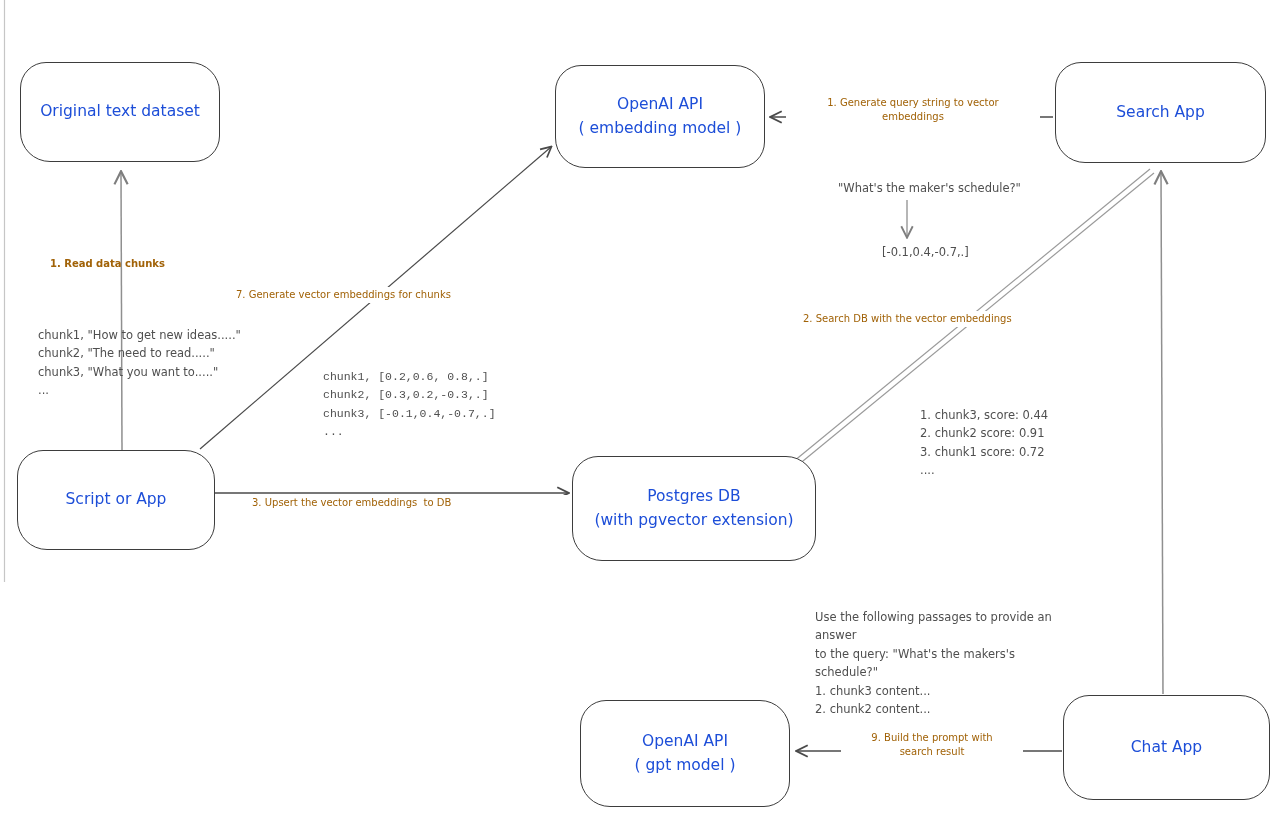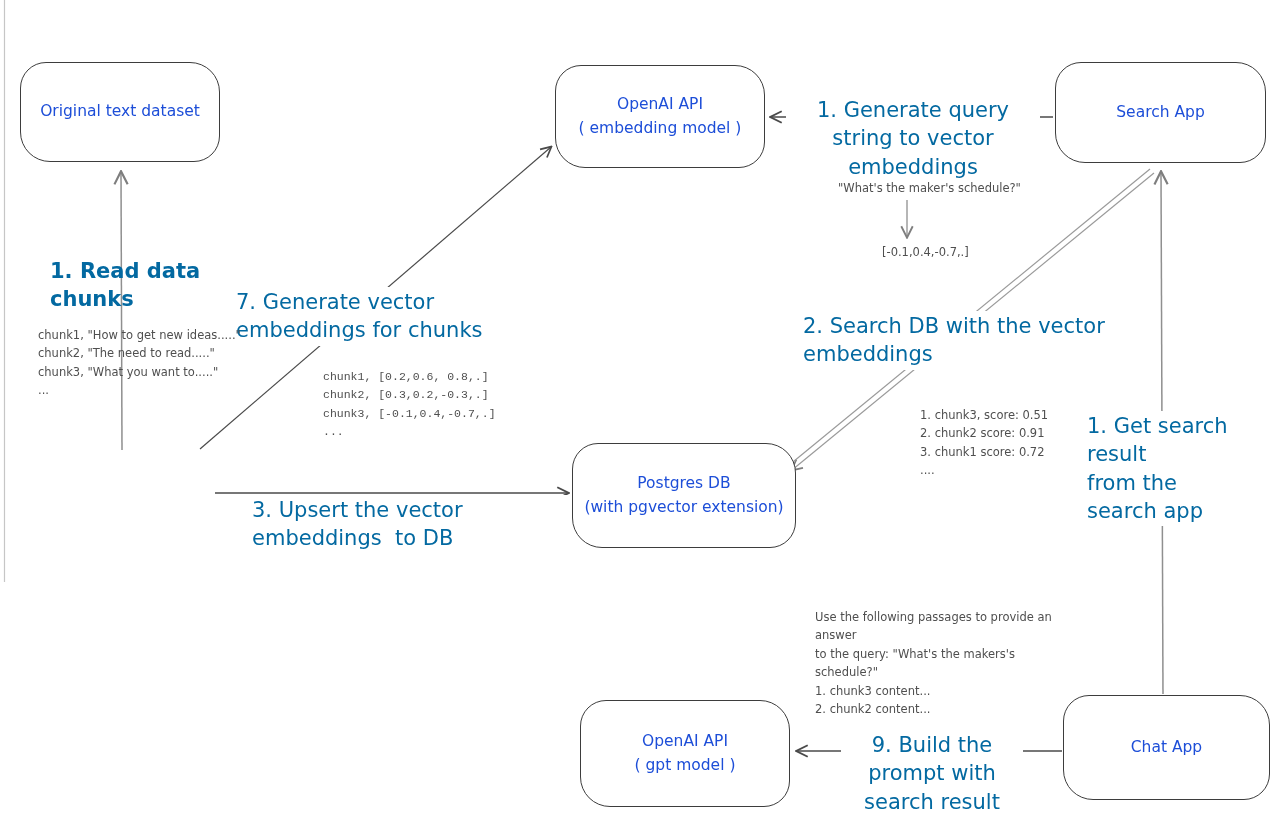--- a/index.html
+++ b/index.html
@@ -8,35 +8,35 @@
     font-family:"DejaVu Sans","Liberation Sans",sans-serif;
   }
   #wires{position:absolute;left:0;top:0;width:1280px;height:832px;}
   .node{
     position:absolute;display:flex;align-items:center;justify-content:center;
     border:1.6px solid #3d3d3d;border-radius:26px 30px 26px 30px;background:#ffffff;
     text-align:center;font-size:15.5px;color:#1d4ed8;line-height:1.5;
     white-space:pre-line;box-sizing:border-box;
   }
   .step{
-    position:absolute;font-size:21px;color:#0369a1;line-height:1.35;
+    position:absolute;font-size:10px;color:#a16207;line-height:1.35;
     white-space:pre-wrap;
   }
   .step.bg{background:#ffffff;padding:1px 5px;}
   .step.center{text-align:center;}
   .note{
     position:absolute;font-size:11.5px;color:#4f4f4f;line-height:1.6;
     white-space:pre-wrap;
   }
   
   .n-original{left:20px;top:62px;width:200px;height:100px;}
   .n-embedding{left:555px;top:65px;width:210px;height:103px;}
   .n-search{left:1055px;top:62px;width:211px;height:101px;}
   .n-script{left:17px;top:450px;width:198px;height:100px;}
-  .n-postgres{left:572px;top:443px;width:224px;height:105px;}
+  .n-postgres{left:572px;top:456px;width:244px;height:105px;}
   .n-gpt{left:580px;top:700px;width:210px;height:107px;}
   .n-chat{left:1063px;top:695px;width:207px;height:105px;}
   
   .l-read{left:50px;top:257px;width:160px;font-weight:bold;}
   .l-genembed{left:233px;top:287px;width:330px;background:#fff;padding:1px 3px;}
   .l-upsert{left:247px;top:495px;width:312px;}
   .l-query{left:786px;top:95px;width:244px;}
   .l-searchdb{left:798px;top:311px;width:314px;}
   .l-getresult{left:1082px;top:411px;width:162px;}
   .l-buildprompt{left:841px;top:730px;width:172px;}
@@ -83,61 +83,60 @@
     <line x1="907" y1="200" x2="907" y2="237" stroke="#8f8f8f" stroke-width="1.3" marker-end="url(#ah-gray)"></line>
   </svg>
 
   <div class="node n-original">Original text dataset</div>
 
   <div class="node n-embedding">OpenAI API
 ( embedding model )</div>
 
   <div class="node n-search">Search App</div>
 
+  <div class="node n-script">Script or App</div>
 
   <div class="node n-postgres">Postgres DB
 (with pgvector extension)</div>
 
   <div class="node n-gpt">OpenAI API
 ( gpt model )</div>
 
   <div class="node n-chat">Chat App</div>
 
   <div class="step l-read">1. Read data chunks</div>
 
   <div class="step l-genembed">7. Generate vector embeddings for chunks</div>
 
   <div class="step bg l-upsert">3. Upsert the vector embeddings  to DB</div>
 
   <div class="step bg center l-query">1. Generate query string to vector
 embeddings</div>
 
   <div class="step bg l-searchdb">2. Search DB with the vector embeddings</div>
 
-  <div class="step bg l-getresult">1. Get search result
-from the search app</div>
 
   <div class="step bg center l-buildprompt">9. Build the prompt with
 search result</div>
 
   <div class="note a-chunks">chunk1, "How to get new ideas....."
 chunk2, "The need to read....."
 chunk3, "What you want to....."
 ...</div>
 
   <div class="note a-vectors">chunk1, [0.2,0.6, 0.8,.]
 chunk2, [0.3,0.2,-0.3,.]
 chunk3, [-0.1,0.4,-0.7,.]
 ...</div>
 
   <div class="note a-query">"What's the maker's schedule?"</div>
 
   <div class="note a-qvector">[-0.1,0.4,-0.7,.]</div>
 
-  <div class="note a-scores">1. chunk3, score: 0.51
+  <div class="note a-scores">1. chunk3, score: 0.44
 2. chunk2 score: 0.91
 3. chunk1 score: 0.72
 ....</div>
 
   <div class="note a-prompt">Use the following passages to provide an answer
 to the query: "What's the makers's schedule?"
 1. chunk3 content...
 2. chunk2 content...</div>
 
 </div>

